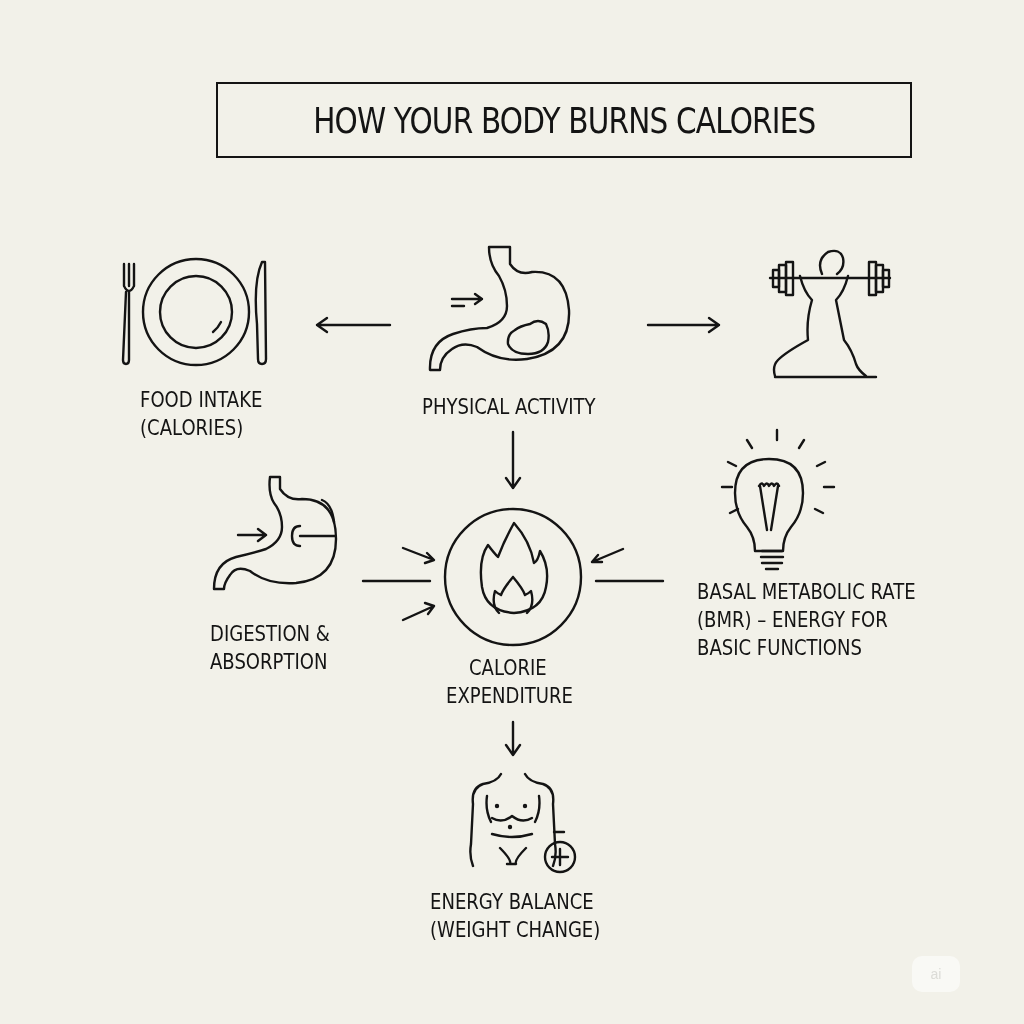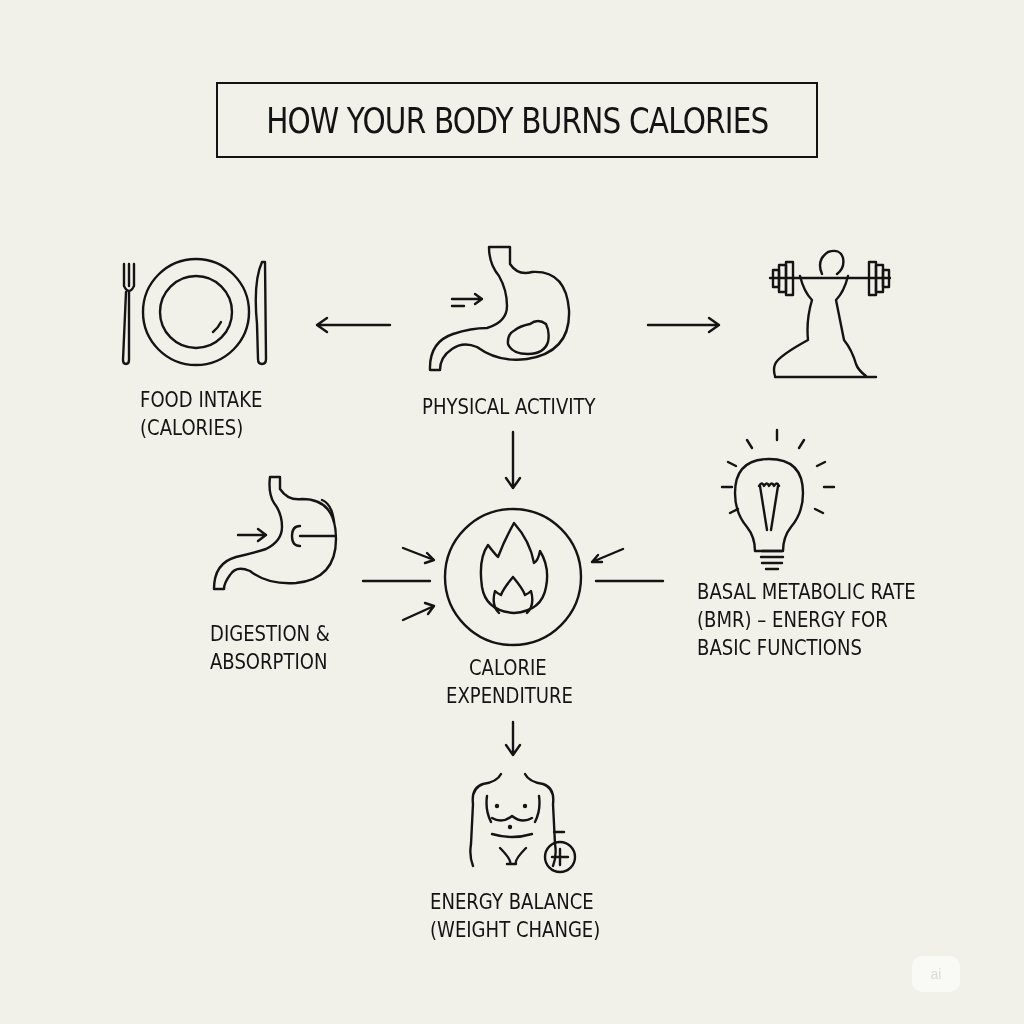--- a/index.html
+++ b/index.html
@@ -7,21 +7,21 @@
       width: 1024px; height: 1024px;
       background: #f2f1e9;
       position: relative;
       overflow: hidden;
       font-family: "Liberation Sans", "DejaVu Sans", sans-serif;
       color: #141414;
     }
     .title-box {
       position: absolute;
       left: 216px; top: 82px;
-      width: 602px; height: 76px;
+      width: 696px; height: 76px;
       border: 2px solid #141414;
       box-sizing: border-box;
       display: flex; align-items: center; justify-content: center;
     }
     .title-text {
       font-family: "DejaVu Sans", sans-serif;
       font-size: 36px;
       letter-spacing: -1px;
       transform: scaleX(0.82);
       white-space: nowrap;

